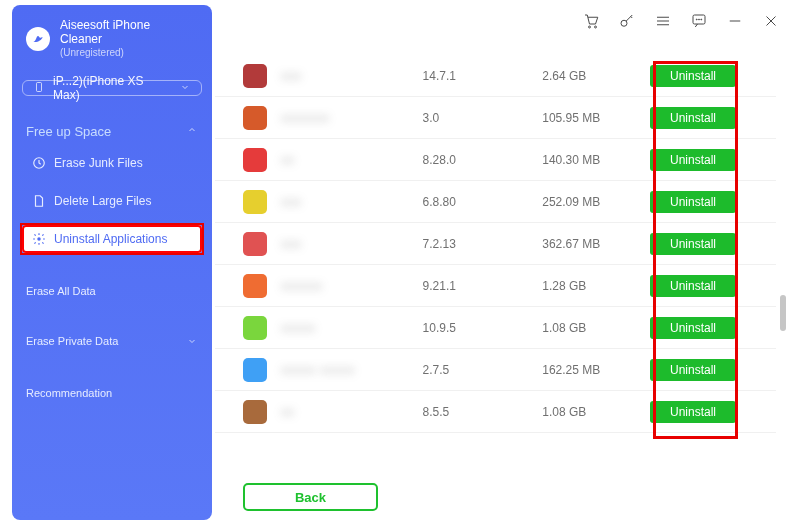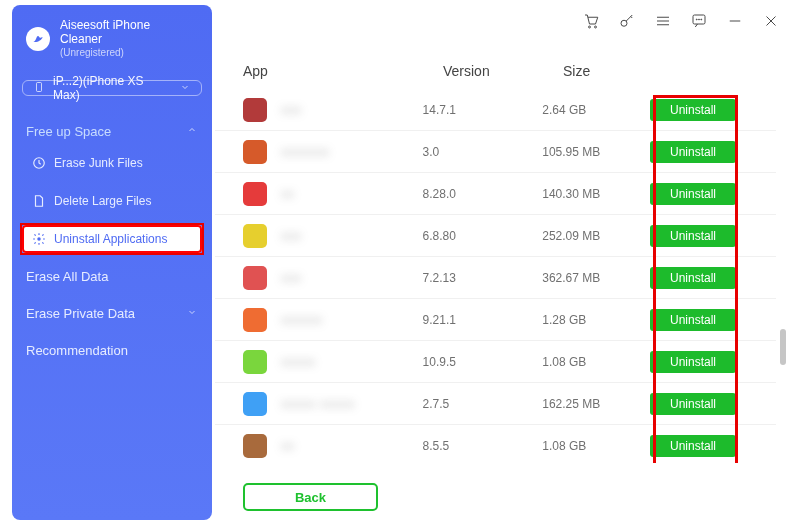--- a/index.html
+++ b/index.html
@@ -25,21 +25,21 @@
 .nav-head .chev { margin-left: auto; }
 
 .nav-item { display: flex; align-items: center; gap: 8px; height: 28px; padding: 0 10px; font-size: 12px; border-radius: 0; color: #e6ecff; }
 .nav-item .ico { width: 14px; height: 14px; display: inline-flex; align-items: center; justify-content: center; }
 .nav-item .ico svg { width: 14px; height: 14px; fill: #e6ecff; }
 .nav-item.active { background: #fff; color: #4f6bf3; border-radius: 4px; box-shadow: 0 0 0 2px #f00 inset; }
 .nav-item.active .ico svg { fill: #4f6bf3; }
 .highlight-uninstall { position: relative; }
 .highlight-uninstall::after { content: ""; position: absolute; inset: -2px; border: 2px solid #e80000; pointer-events: none; }
 
-.nav-sep { font-size: 13px; padding: 6px 4px; color: #e6ecff; display: flex; align-items: center; }
+.nav-sep { margin-top: 16px; font-size: 11px; padding: 6px 4px; color: #e6ecff; display: flex; }
 .nav-sep .chev { margin-left: auto; opacity: .9; }
 
 
 .content { position: absolute; top: 55px; left: 215px; right: 14px; bottom: 14px; display: flex; flex-direction: column; }
 .cols { display: flex; padding: 8px 40px 10px 28px; font-size: 14px; color: #444; }
 .col-app   { width: 200px; }
 .col-ver   { width: 120px; }
 .col-size  { width: 120px; }
 
 .list { flex: 1; overflow: hidden; position: relative; padding-right: 10px; }
@@ -179,25 +179,20 @@
     <span class="chev"><svg viewBox="0 0 24 24">
           <path d="M7 10l5 5 5-5"></path>
         </svg></span>
   </div>
   <div class="nav-sep">
     <span>Recommendation</span>
   </div>
 </div>
 
 <div class="content">
-  <div class="cols">
-    <div class="col-app">App</div>
-    <div class="col-ver">Version</div>
-    <div class="col-size">Size</div>
-  </div>
 
   <div class="list">
     <div class="row">
         <div class="app">
           <div class="icon ic-1"></div>
           <span class="name">xxx</span>
         </div>
         <div class="ver">14.7.1</div>
         <div class="size">2.64 GB</div>
         <button class="btn">Uninstall</button>

